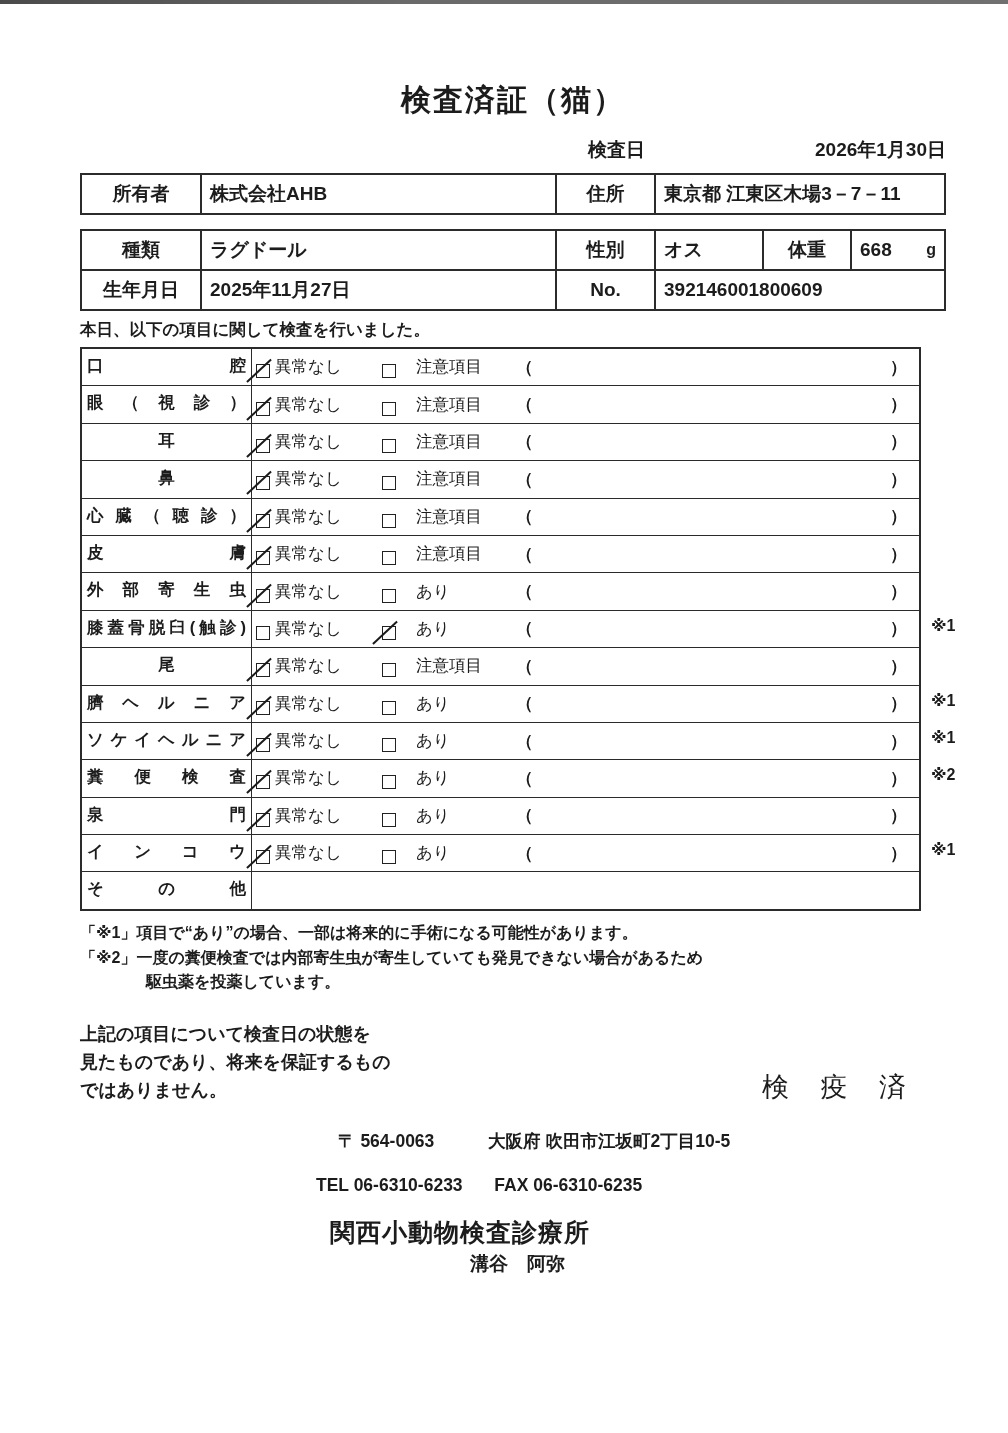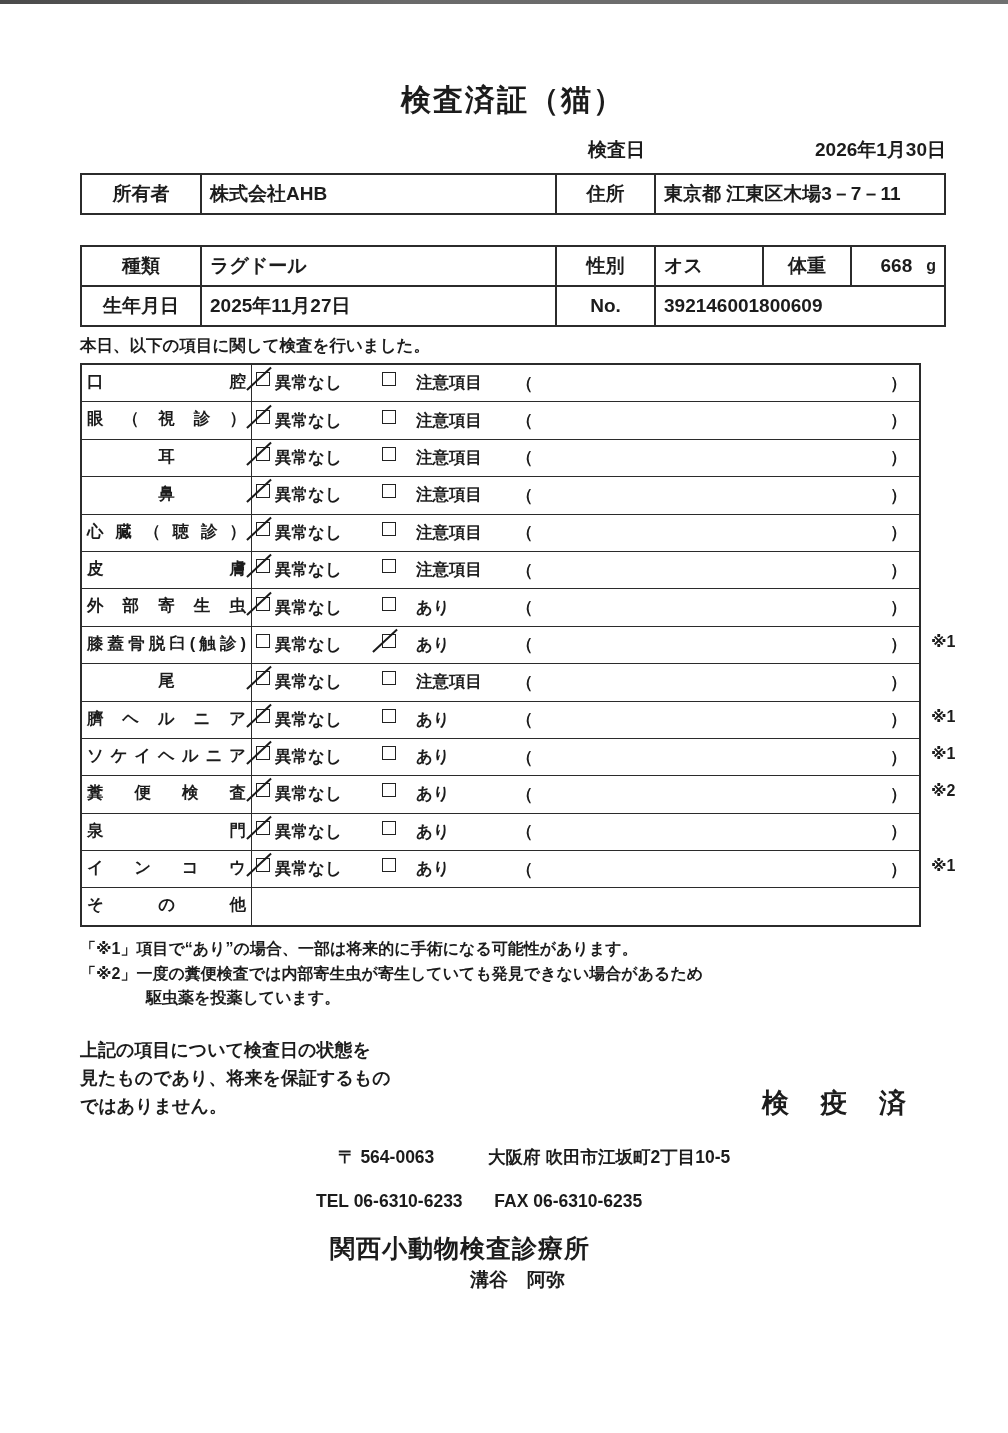--- a/index.html
+++ b/index.html
@@ -37,25 +37,25 @@
   table.hdr{
     border-collapse:collapse;width:866px;table-layout:fixed;
   }
   table.hdr td{
     border:2px solid #2b2b2b;
     height:38px;padding:0 8px;
     font-size:19px;font-weight:600;
     overflow:hidden;white-space:nowrap;
   }
   .owner-tbl{margin-top:10px;}
-  .animal-tbl{margin-top:30px;}
+  .animal-tbl{margin-top:14px;}
   td.c-lbl{ text-align:center; }
   td.w-102{width:102px;} td.w-337{width:337px;border-radius:15px;} td.w-81{width:81px;}
   td.w-90{width:90px;} td.w-70{width:70px;}
-  .weight-cell{display:flex;justify-content:flex-end;align-items:center;gap:14px;}
+  .weight-cell{display:flex;justify-content:space-between;align-items:center;gap:14px;}
   .weight-cell .unit{font-size:16px;}
 
   
   .intro{margin:8px 0 6px 0;font-size:16.5px;font-weight:600;}
 
   
   .itable{
     width:841px;border:2px solid #2b2b2b;box-sizing:border-box;
   }
   .irow{
@@ -66,21 +66,21 @@
   .ilabel{
     width:170px;min-width:170px;height:100%;
     border-right:1.6px solid #2b2b2b;box-sizing:border-box;
     padding:6px 5px 0 5px;
     font-size:16.5px;font-weight:600;
     text-align:justify;text-align-last:justify;
     white-space:nowrap;overflow:visible;
   }
   .ilabel.center{text-align:center;text-align-last:center;}
   .icontent{flex:1;display:flex;align-items:center;height:100%;}
-  .opt{display:flex;align-items:flex-start;gap:5px;font-size:16.5px;font-weight:700;}
+  .opt{display:flex;align-items:flex-end;gap:5px;font-size:16.5px;font-weight:400;}
   .opt1{width:126px;margin-left:4px;}
   .opt2{width:134px;gap:20px;}
   .cbox{
     position:relative;display:inline-block;
     width:14px;height:14px;
     border:1.8px solid #222;box-sizing:border-box;
     flex:0 0 auto;
   }
   .cbox .slash{
     position:absolute;left:-10px;top:16px;
@@ -98,21 +98,21 @@
 
   
   .footnotes{margin-top:10px;font-size:16px;font-weight:600;line-height:1.55;}
   .footnotes .indent{padding-left:66px;}
 
   
   .bottom-row{display:flex;margin-top:26px;align-items:flex-end;}
   .disclaimer{font-size:18px;font-weight:600;line-height:1.55;width:420px;}
   .stamp{
     margin-left:auto;margin-right:28px;align-self:flex-end;
-    font-size:27px;font-weight:700;letter-spacing:12px;white-space:nowrap;
+    font-size:27px;font-weight:400;letter-spacing:12px;white-space:nowrap;
   }
   .addr-line{margin-top:24px;padding-left:258px;font-size:17.5px;font-weight:600;}
   .addr-line .zip-gap{display:inline-block;width:44px;}
   .tel-line{margin-top:22px;padding-left:236px;font-size:17.5px;font-weight:600;}
   .tel-line .tel-gap{display:inline-block;width:22px;}
   .clinic-name{margin-top:20px;padding-left:250px;font-size:25px;font-weight:600;letter-spacing:1px;}
   .vet-name{margin-top:2px;padding-left:390px;font-size:19px;font-weight:600;}
   .serial{margin-top:18px;padding-left:690px;font-size:17.5px;font-weight:600;}
 </style>
 </head>

